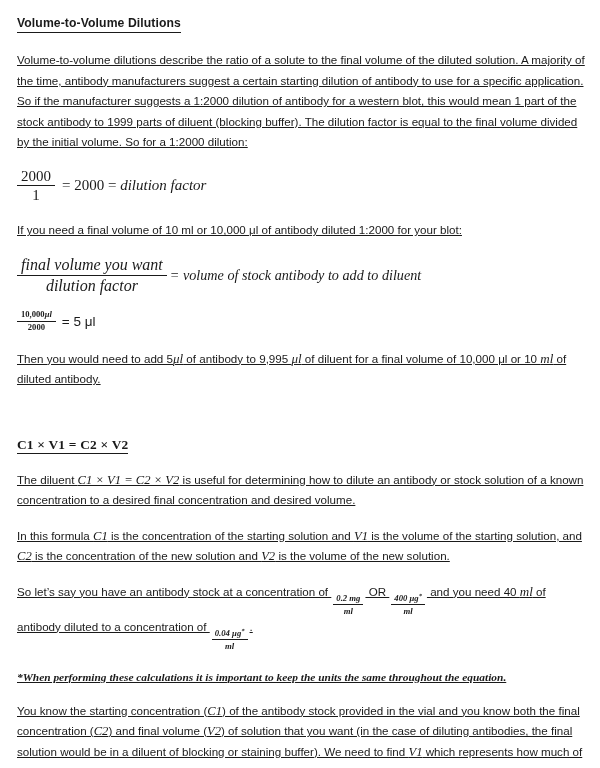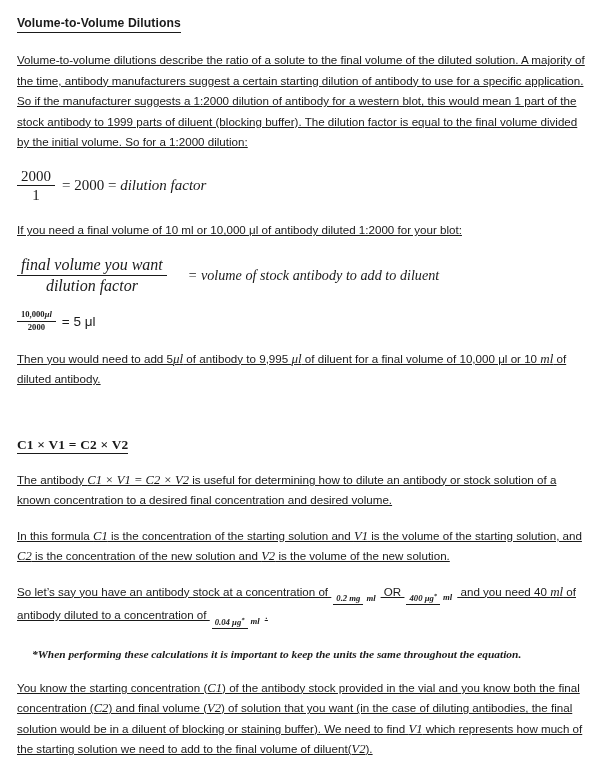--- a/index.html
+++ b/index.html
@@ -59,25 +59,26 @@
     line-height: 20.5px;
     margin: 0 0 15px 0;
     text-align: left;
     color: #1a1a1a;
     text-decoration: underline;
   }
 
   p.note {
     font-size: 11.4px;
     line-height: 20px;
-    margin: 0 0 14px 15px;
+    margin: 0 0 14px 0;
     font-family: "Liberation Serif", serif;
     font-style: italic;
     font-weight: 600;
     color: #1a1a1a;
+    text-decoration: underline;
   }
 
   .mvar {
     font-family: "Liberation Serif", serif;
     font-style: italic;
     font-size: 13px;
   }
   .mvar-up {
     font-family: "Liberation Serif", serif;
     font-style: italic;
@@ -125,21 +126,21 @@
   }
 
   .eq-ital .frac .num,
   .eq-ital .frac .den {
     font-size: 16px;
     font-style: italic;
   }
   .eq-ital .rhs {
     font-size: 14.2px;
     font-style: italic;
-    margin-left: 21px;
+    margin-left: 3px;
     white-space: nowrap;
   }
 
   .eq-small .frac .num,
   .eq-small .frac .den {
     font-size: 8.6px;
     font-weight: bold;
   }
   .eq-small .rhs {
     font-size: 13.5px;
@@ -152,22 +153,22 @@
   }
   .eq-small .unit-it {
     font-family: "Liberation Serif", serif;
     font-style: italic;
     font-weight: bold;
   }
 
   
   .ifrac {
     display: inline-flex;
-    flex-direction: row;
-    align-items: flex-start;
+    flex-direction: column;
+    align-items: center;
     vertical-align: -0.45em;
     text-align: center;
     margin: 0 2px;
     font-family: "Liberation Serif", serif;
   }
   .ifrac .num {
     font-size: 8.7px;
     font-weight: bold;
     font-style: italic;
     padding: 0 3px 0.5px 3px;
@@ -247,21 +248,21 @@
     <div class="formula-heading-wrap">
       <span class="formula-heading"><span>C1</span>
         <span>×</span>
         <span>V1</span>
         <span>=</span>
         <span>C2</span>
         <span>×</span>
         <span>V2</span></span>
     </div>
 
-    <p class="para"><span>The antibody </span><span class="mvar-up">C1 × V1 =  C2 × V2</span><span> is useful for determining how to dilute an antibody or stock solution of a known concentration to a desired final concentration and desired volume.</span></p>
+    <p class="para"><span>The diluent </span><span class="mvar-up">C1 × V1 =  C2 × V2</span><span> is useful for determining how to dilute an antibody or stock solution of a known concentration to a desired final concentration and desired volume.</span></p>
 
     <p class="para"><span>In this formula </span><span class="mvar-up">C1</span><span> is the concentration of the starting solution and </span><span class="mvar-up">V1</span><span> is the volume of the starting solution, and </span><span class="mvar-up">C2</span><span> is the concentration of the new solution and </span><span class="mvar-up">V2</span><span> is the volume of the new solution.</span></p>
 
     <p class="para"><span>So let’s say you have an antibody stock at a concentration of </span><span class="ifrac">
           <span class="num">0.2 mg</span>
           <span class="den">ml</span>
         </span><span> OR </span><span class="ifrac">
           <span class="num"><span>400 μg</span><span class="sup-ast">*</span></span>
           <span class="den">ml</span>
         </span><span> and you need 40 </span><span class="mvar">ml</span><span> of antibody diluted to a concentration of </span><span class="ifrac">

